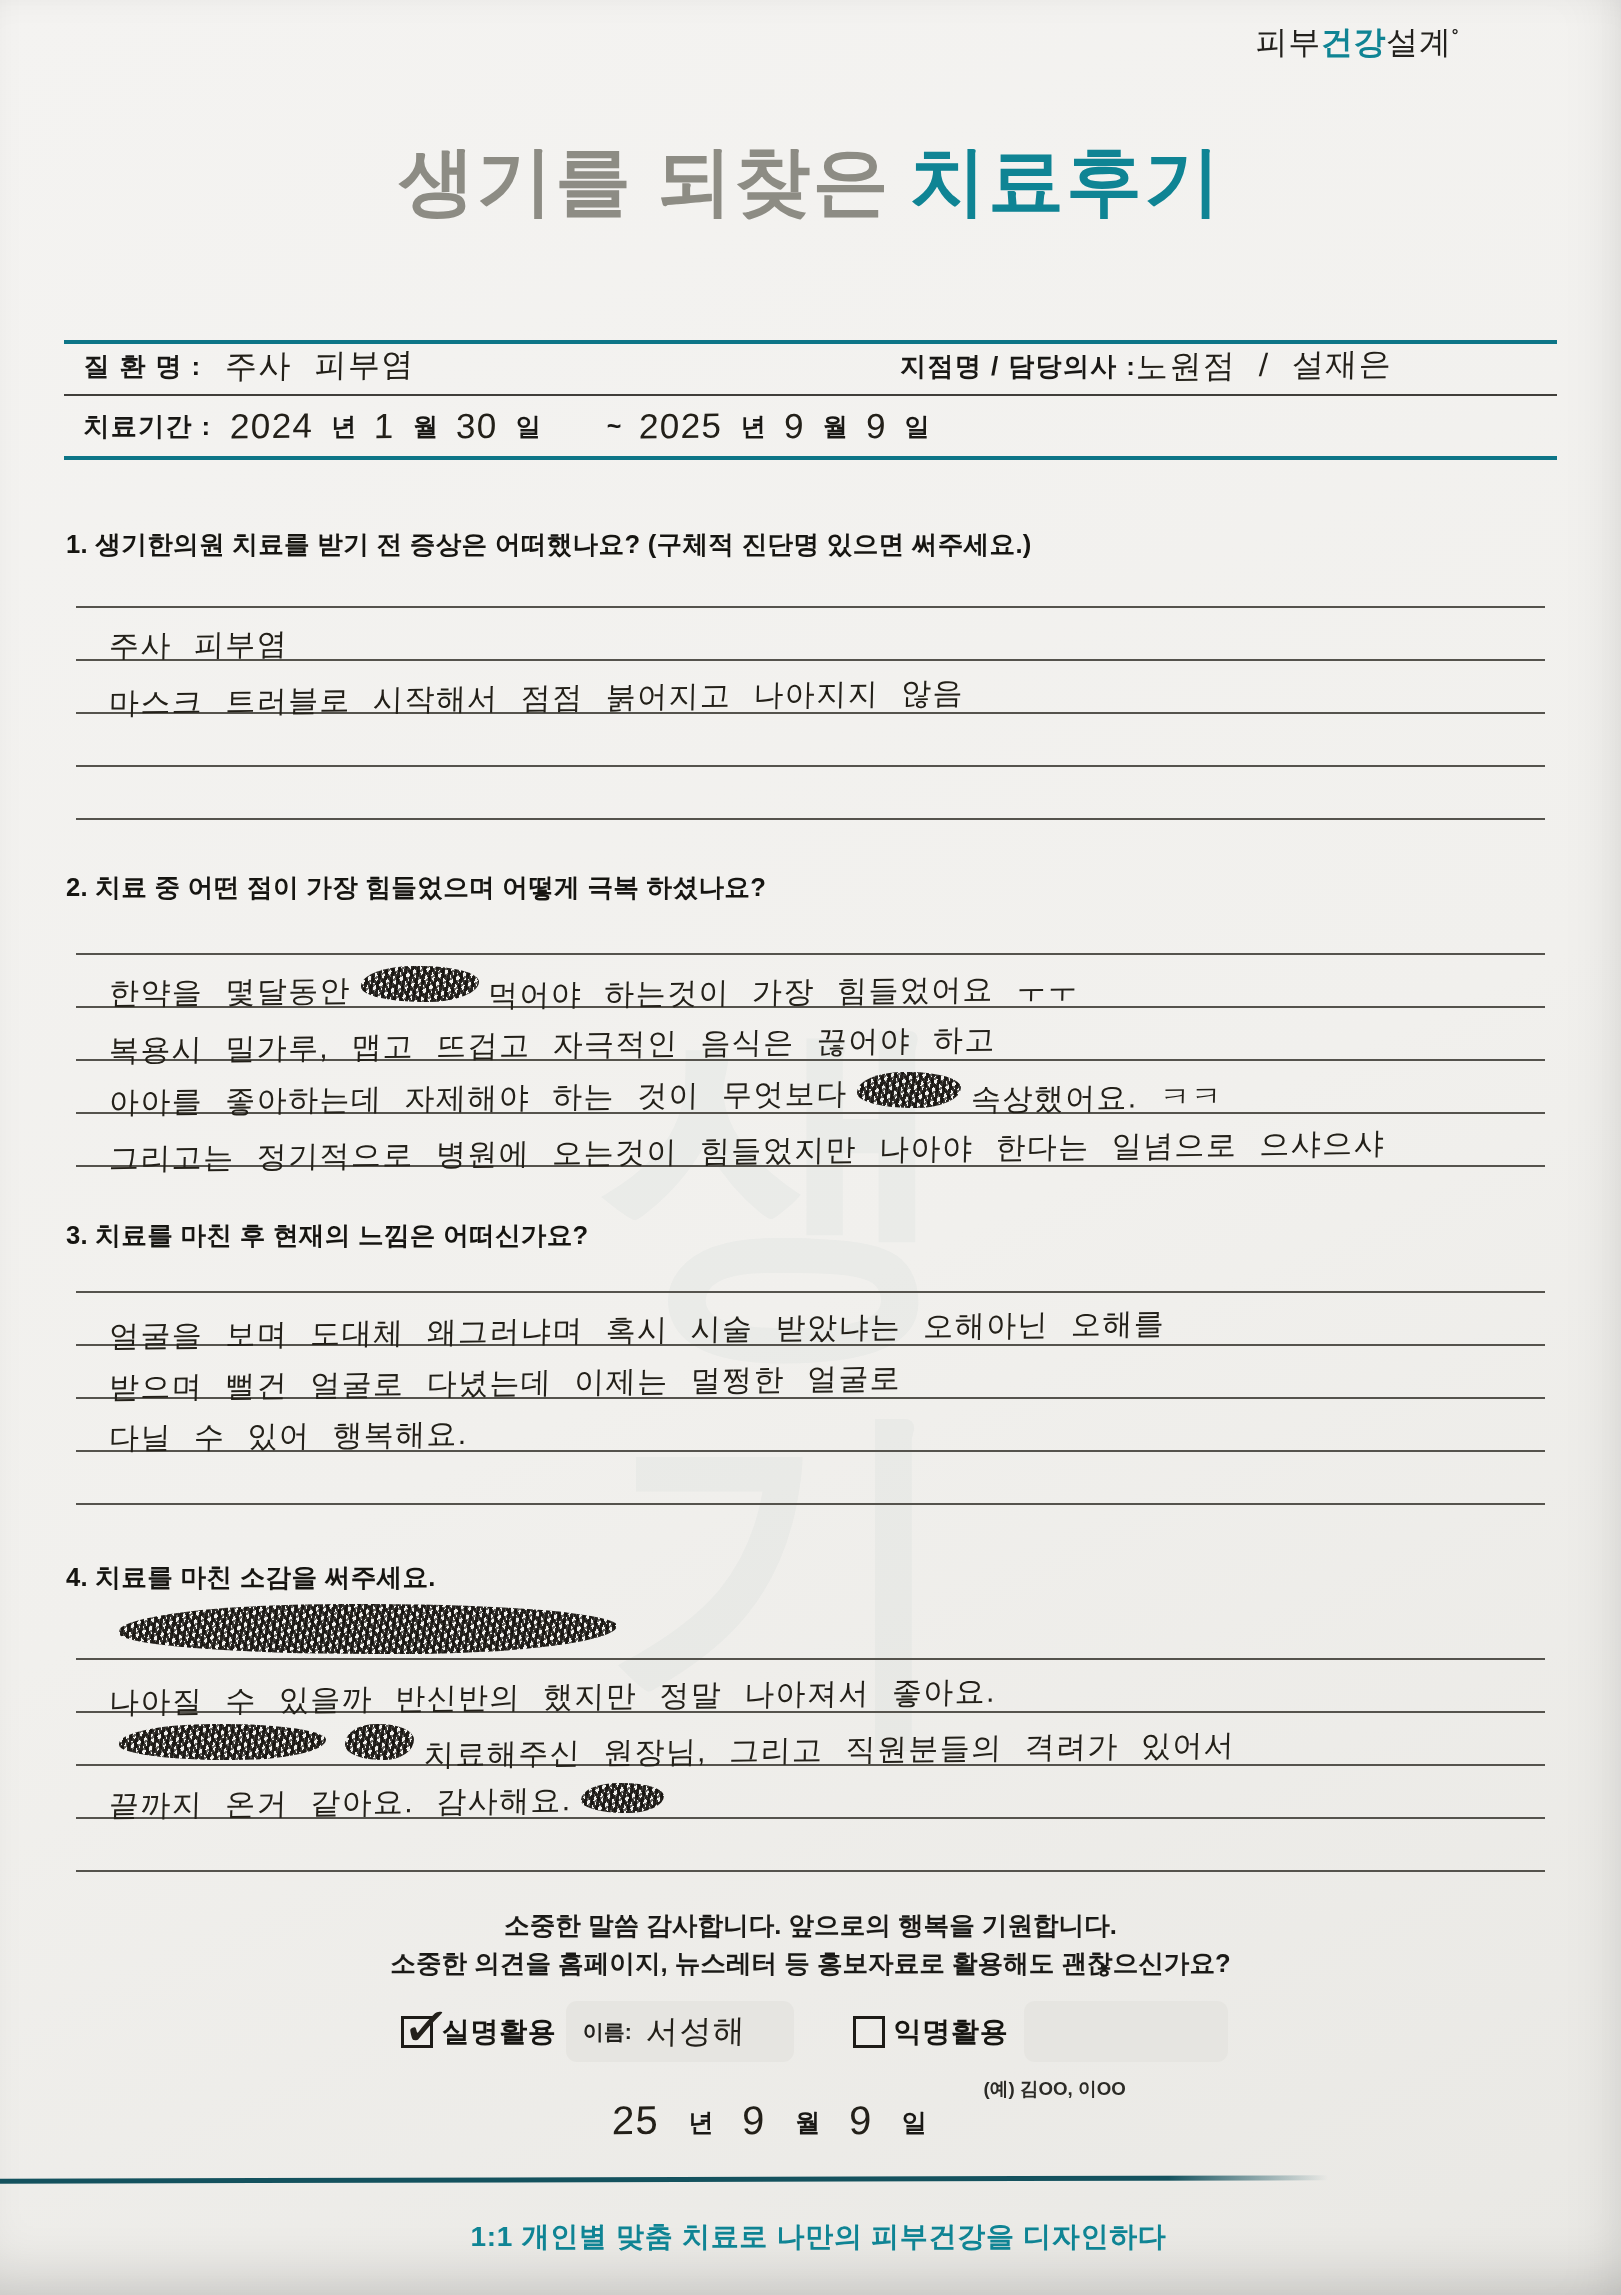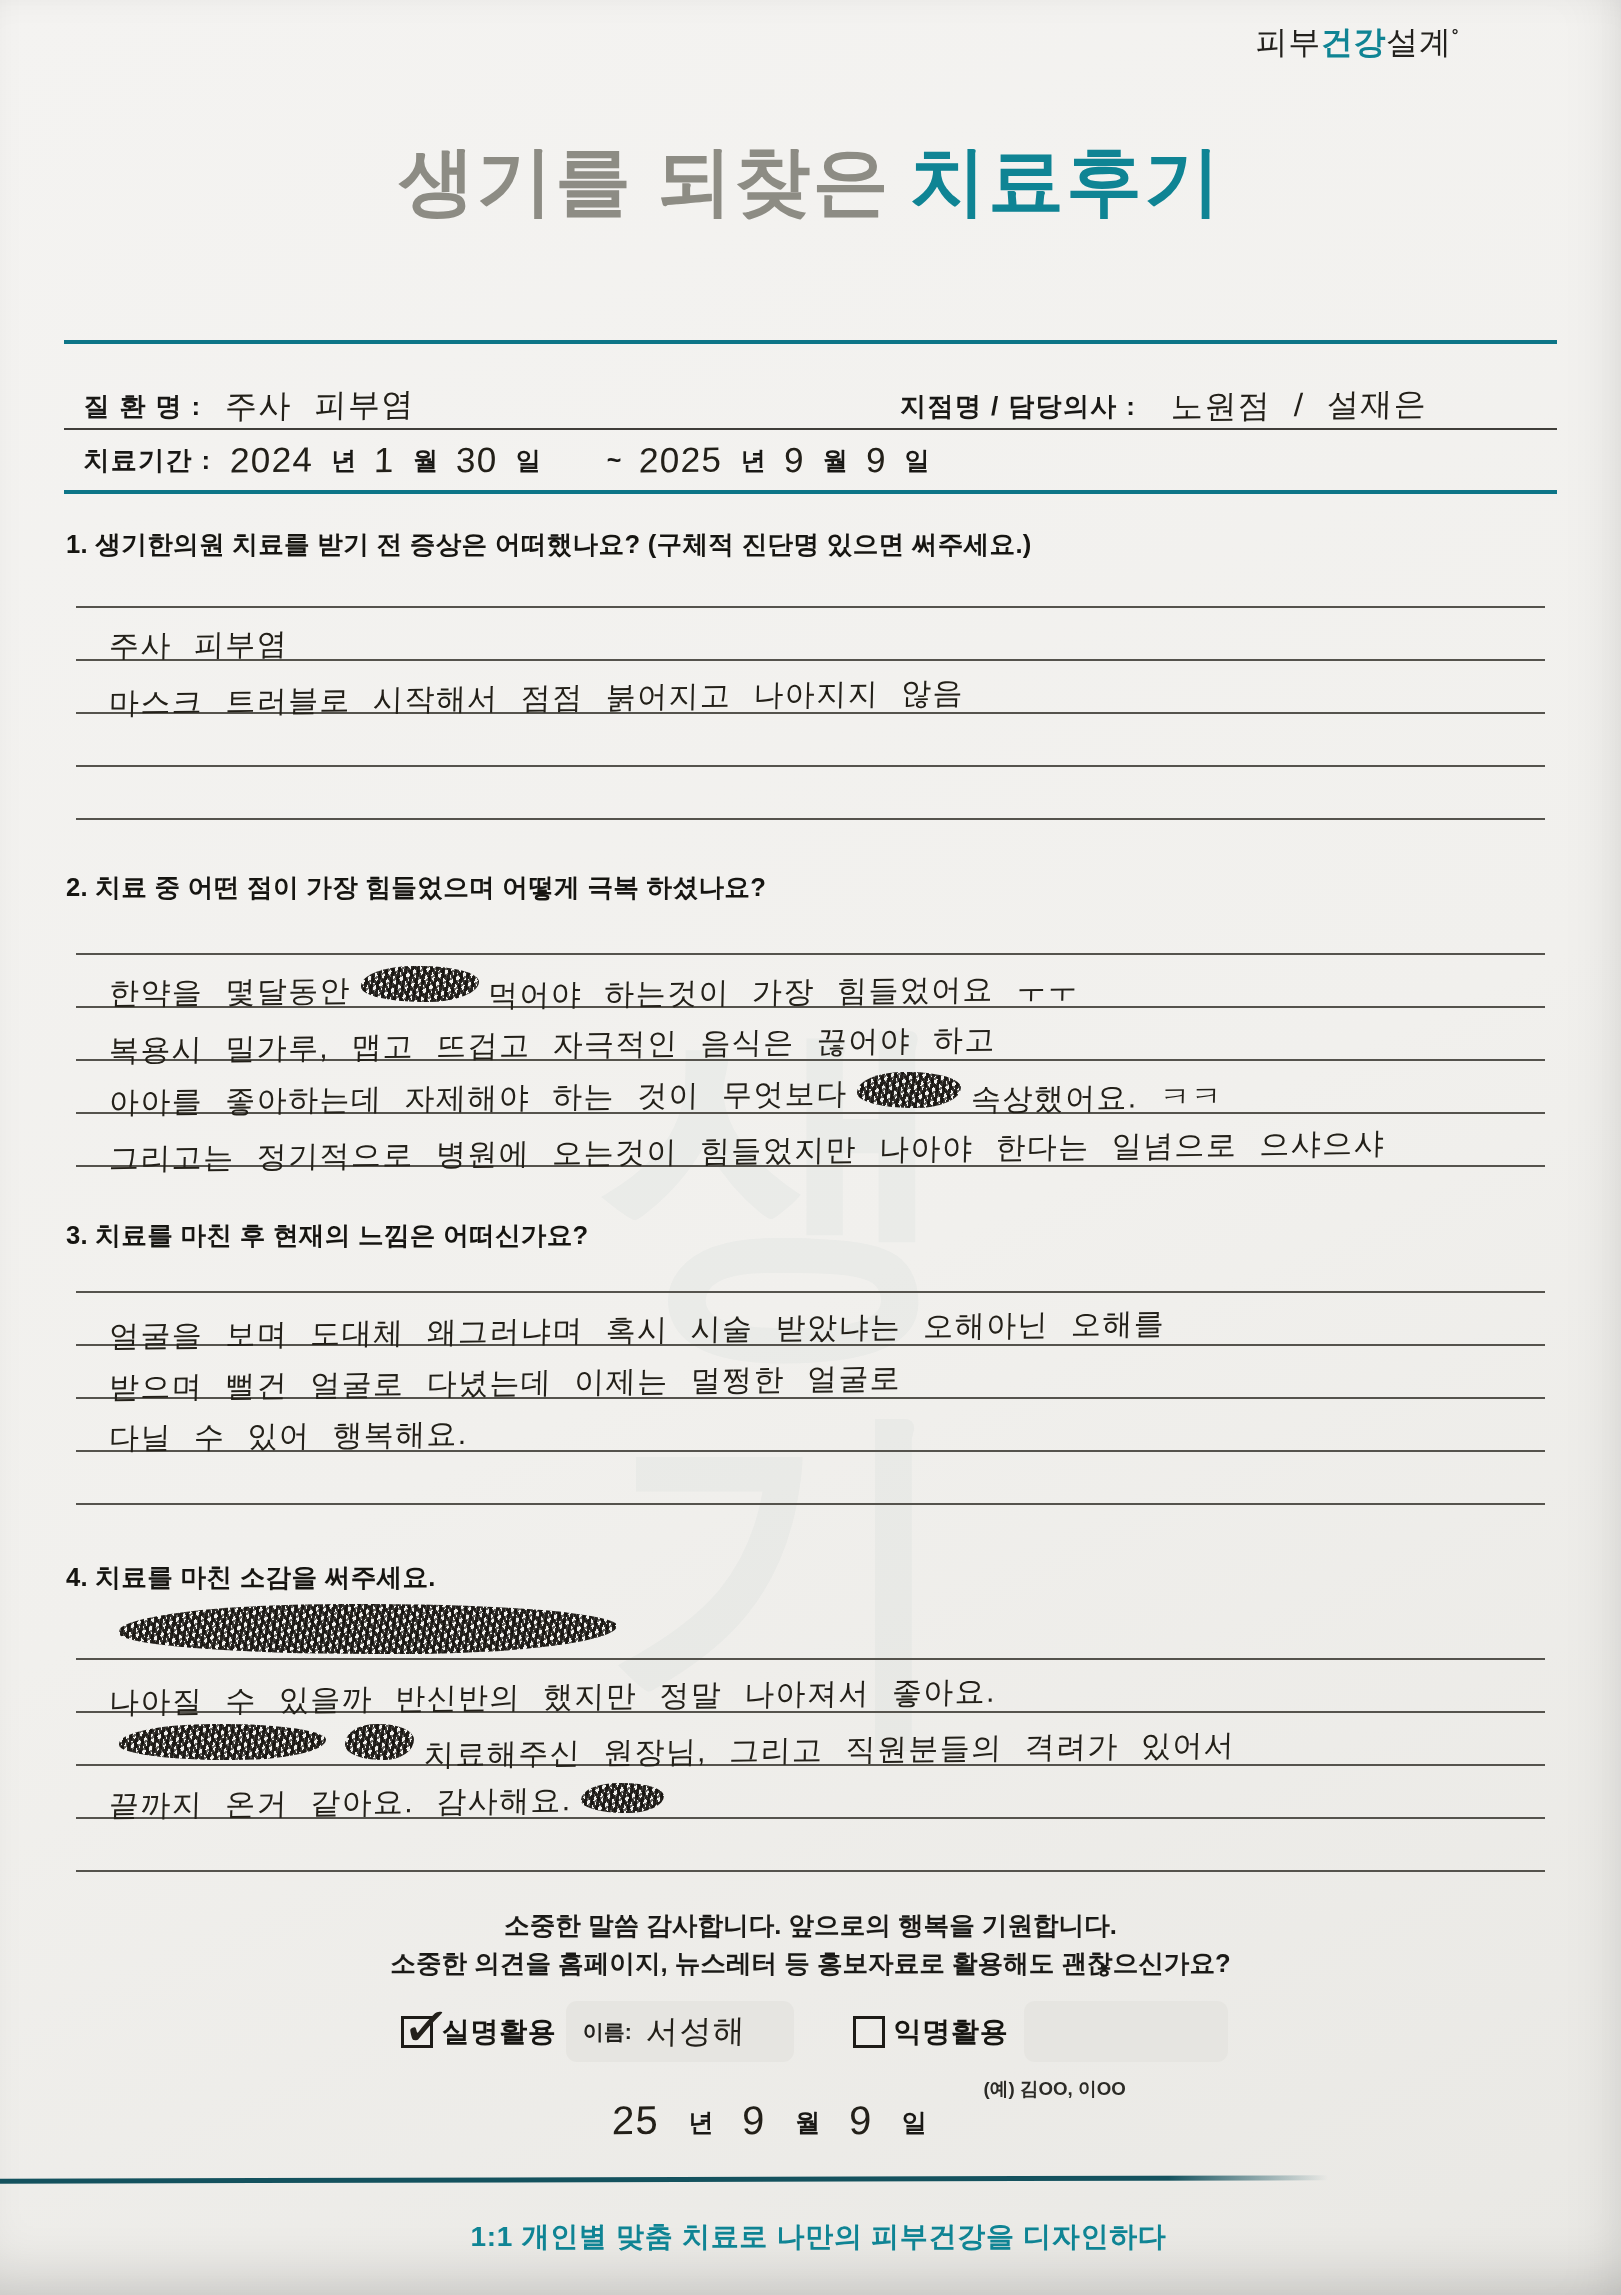--- a/index.html
+++ b/index.html
@@ -30,25 +30,25 @@
   .logo .l3{font-weight:500;}
   .logo .deg{font-size:16.6px;vertical-align:super;font-weight:700;color:#23211d;}
   
   .title{position:absolute;top:131px;left:0;width:100%;text-align:center;font-size:76px;font-weight:800;letter-spacing:2.1px;z-index:2;}
   .title .t-gray{color:var(--title-gray);}
   .title .t-teal{color:var(--teal);margin-left:19.4px;}
   .subtitle{position:absolute;top:275px;left:0;width:100%;text-align:center;font-size:27px;font-weight:600;color:#21201c;z-index:2;}
   
   .info-table{position:absolute;top:340px;left:64px;right:64px;z-index:2;
     border-top:4.8px solid #0d7587;border-bottom:4.8px solid #0d7587;}
-  .info-row1{display:flex;align-items:flex-end;height:86px;border-bottom:2.1px solid #403e3a;}
+  .info-row1{display:flex;align-items:flex-start;height:52px;border-bottom:2.1px solid #403e3a;}
   .info-row2{display:flex;align-items:center;height:60px;}
   .cell-label{font-size:26px;font-weight:700;color:#191815;letter-spacing:1.4px;white-space:nowrap;}
   .cell-left{flex:0 0 56%;display:flex;align-items:center;padding-left:19.4px;gap:23.5px;}
-  .cell-right{flex:1;display:flex;align-items:center;gap:35px;}
+  .cell-right{flex:1;display:flex;align-items:center;}
   .info-row2{padding-left:19.4px;gap:18px;}
   
   .hw{display:inline-block;font-weight:500;color:#232019;transform:rotate(-0.7deg) skewX(-2deg);letter-spacing:1.4px;word-spacing:12.4px;}
   .hw-big{font-size:32px;}
   .hw-num{font-size:35px;}
   .unit{font-size:25px;font-weight:700;color:#191815;}
   
   .q-heading{position:absolute;left:66px;font-size:25.6px;font-weight:700;color:#161511;letter-spacing:0.3px;z-index:2;}
   .q-lines{position:absolute;left:76px;right:76px;z-index:2;}
   .ans-line{height:53px;border-bottom:2.1px solid var(--rule);display:flex;align-items:flex-end;padding:0 7px 1.4px 33px;white-space:nowrap;overflow:visible;}

